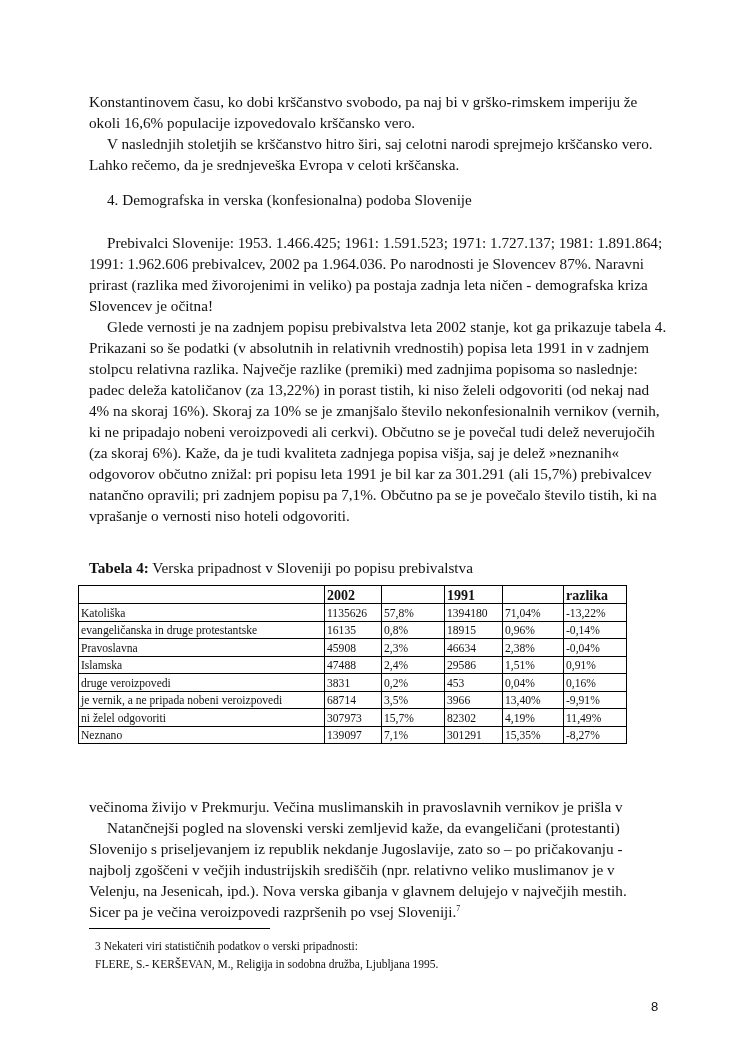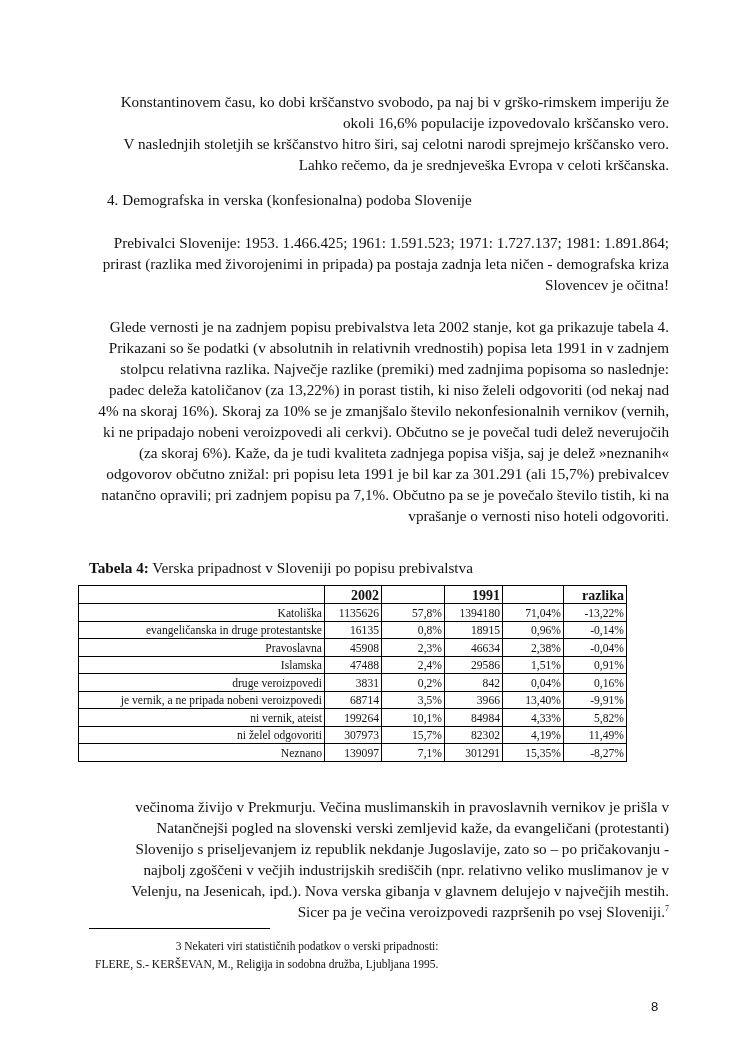--- a/index.html
+++ b/index.html
@@ -1,18 +1,18 @@
 <!DOCTYPE html>
 <html><head>
 <meta charset="utf-8">
 <style>
   html, body { margin: 0; padding: 0; background: #ffffff; }
   body { width: 750px; height: 1061px; position: relative; overflow: hidden;
          font-family: "Liberation Serif", serif; color: #111; }
-  .page { position: absolute; left: 0; top: 0; width: 750px; height: 860px; text-align: right; }
+  .page { position: absolute; left: 0; top: 0; width: 750px; height: 860px; }
   .p { position: absolute; left: 89px; width: 580px; font-size: 15.2px; line-height: 21px; margin: 0; }
   .p .line { display: block; white-space: nowrap; }
   .indent { padding-left: 18px; }
   .heading { position: absolute; left: 107px; top: 191px; font-size: 15.2px; font-weight: normal; margin: 0; }
   .caption { position: absolute; left: 89px; top: 559px; font-size: 15.2px; margin: 0; white-space: nowrap; }
   .caption b { font-weight: bold; }
   table.data { position: absolute; left: 78px; top: 585px; border-collapse: collapse;
                font-size: 11.6px; line-height: 15px; }
   table.data td { border: 1px solid #000; padding: 0 2px; height: 16.5px; vertical-align: bottom; white-space: nowrap; }
   table.data tr.head td { font-weight: bold; font-size: 14px; height: 17px; }
@@ -39,21 +39,22 @@
 
   <div class="p" style="top:133px;">
     <span class="line indent">V naslednjih stoletjih se krščanstvo hitro širi, saj celotni narodi sprejmejo krščansko vero.</span>
     <span class="line">Lahko rečemo, da je srednjeveška Evropa v celoti krščanska.</span>
   </div>
 
   <h2 class="heading">4. Demografska in verska (konfesionalna) podoba Slovenije</h2>
 
   <div class="p" style="top:232px;">
     <span class="line indent">Prebivalci Slovenije: 1953. 1.466.425;  1961: 1.591.523; 1971: 1.727.137; 1981: 1.891.864;</span>
-    <span class="line">prirast (razlika med živorojenimi in pripada) pa postaja zadnja leta ničen - demografska kriza</span>
+    <span class="line">1991: 1.962.606 prebivalcev, 2002 pa 1.964.036. Po narodnosti je Slovencev 87%. Naravni</span>
+    <span class="line">prirast (razlika med živorojenimi in veliko) pa postaja zadnja leta ničen - demografska kriza</span>
     <span class="line">Slovencev je očitna!</span>
   </div>
 
   <div class="p" style="top:316px;">
     <span class="line indent">Glede vernosti je na zadnjem popisu prebivalstva leta 2002 stanje, kot ga prikazuje tabela 4.</span>
     <span class="line">Prikazani so še podatki (v absolutnih in relativnih vrednostih) popisa leta 1991 in v zadnjem</span>
     <span class="line">stolpcu relativna razlika. Največje razlike (premiki) med zadnjima popisoma so naslednje:</span>
     <span class="line">padec deleža katoličanov (za 13,22%) in porast tistih, ki niso želeli odgovoriti (od nekaj nad</span>
     <span class="line">4% na skoraj 16%). Skoraj za 10% se je zmanjšalo število nekonfesionalnih vernikov (vernih,</span>
     <span class="line">ki ne pripadajo nobeni veroizpovedi ali cerkvi). Občutno se je povečal tudi delež neverujočih</span>
@@ -114,39 +115,31 @@
       <td>47488</td>
       <td>2,4%</td>
       <td>29586</td>
       <td>1,51%</td>
       <td>0,91%</td>
     </tr>
     <tr>
       <td>druge veroizpovedi</td>
       <td>3831</td>
       <td>0,2%</td>
-      <td>842</td>
+      <td>453</td>
       <td>0,04%</td>
       <td>0,16%</td>
     </tr>
     <tr>
       <td>je vernik, a ne pripada nobeni veroizpovedi</td>
       <td>68714</td>
       <td>3,5%</td>
       <td>3966</td>
       <td>13,40%</td>
       <td>-9,91%</td>
-    </tr>
-    <tr>
-      <td>ni vernik, ateist</td>
-      <td>199264</td>
-      <td>10,1%</td>
-      <td>84984</td>
-      <td>4,33%</td>
-      <td>5,82%</td>
     </tr>
     <tr>
       <td>ni želel odgovoriti</td>
       <td>307973</td>
       <td>15,7%</td>
       <td>82302</td>
       <td>4,19%</td>
       <td>11,49%</td>
     </tr>
     <tr>

